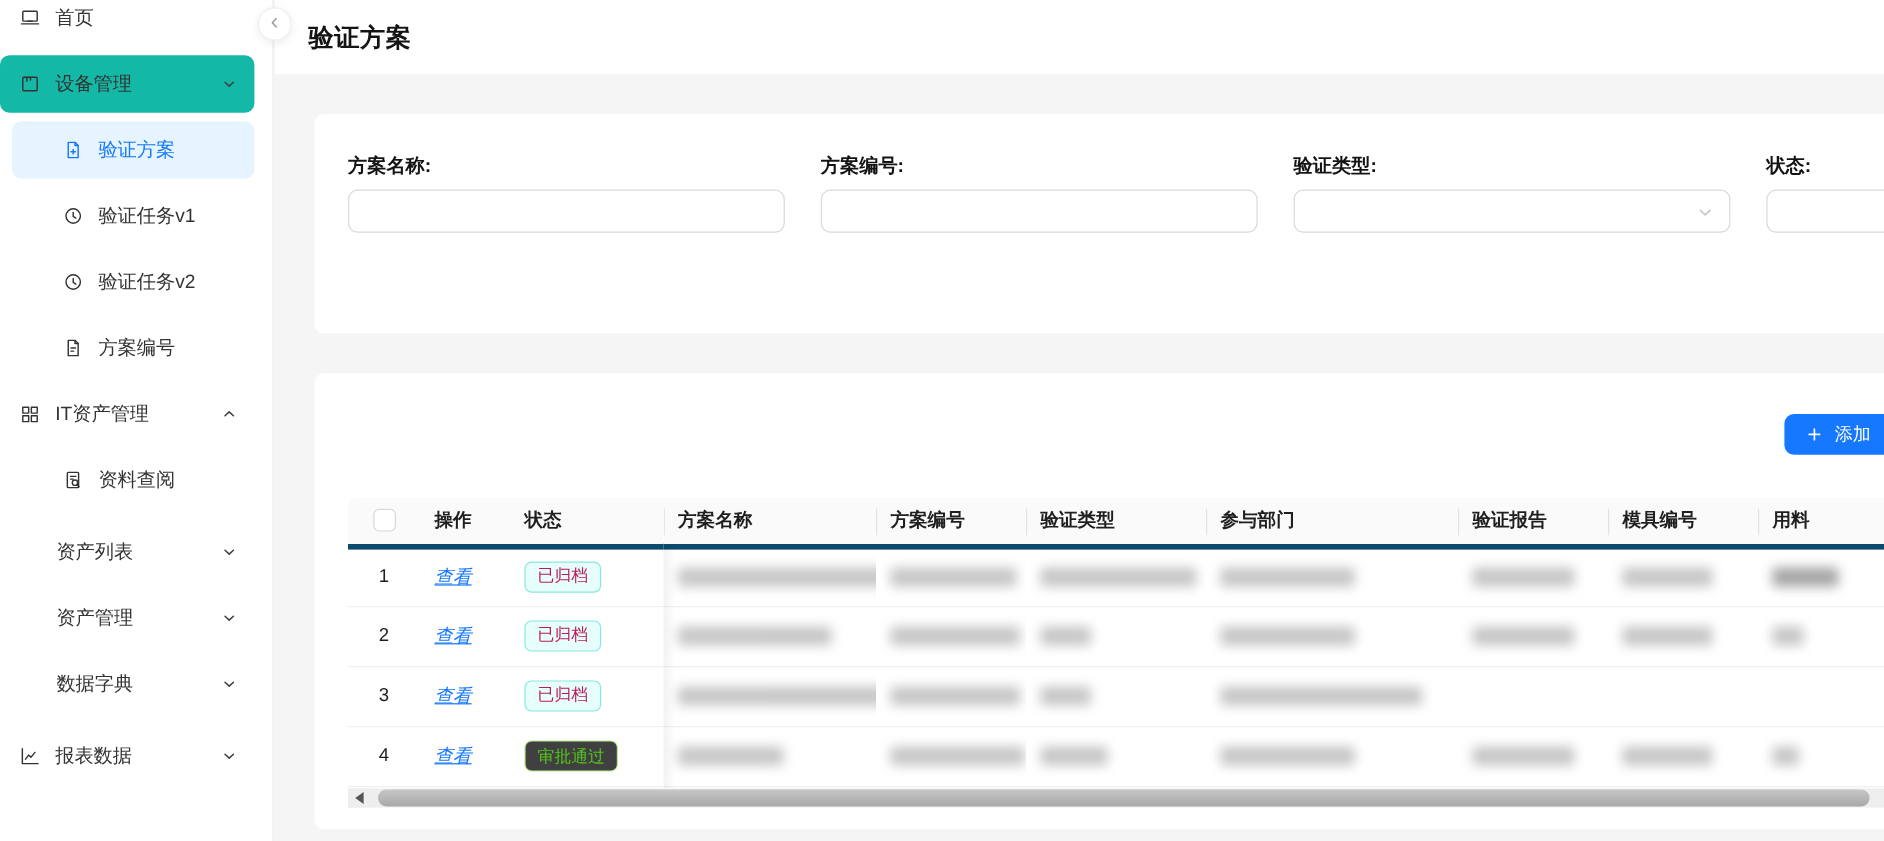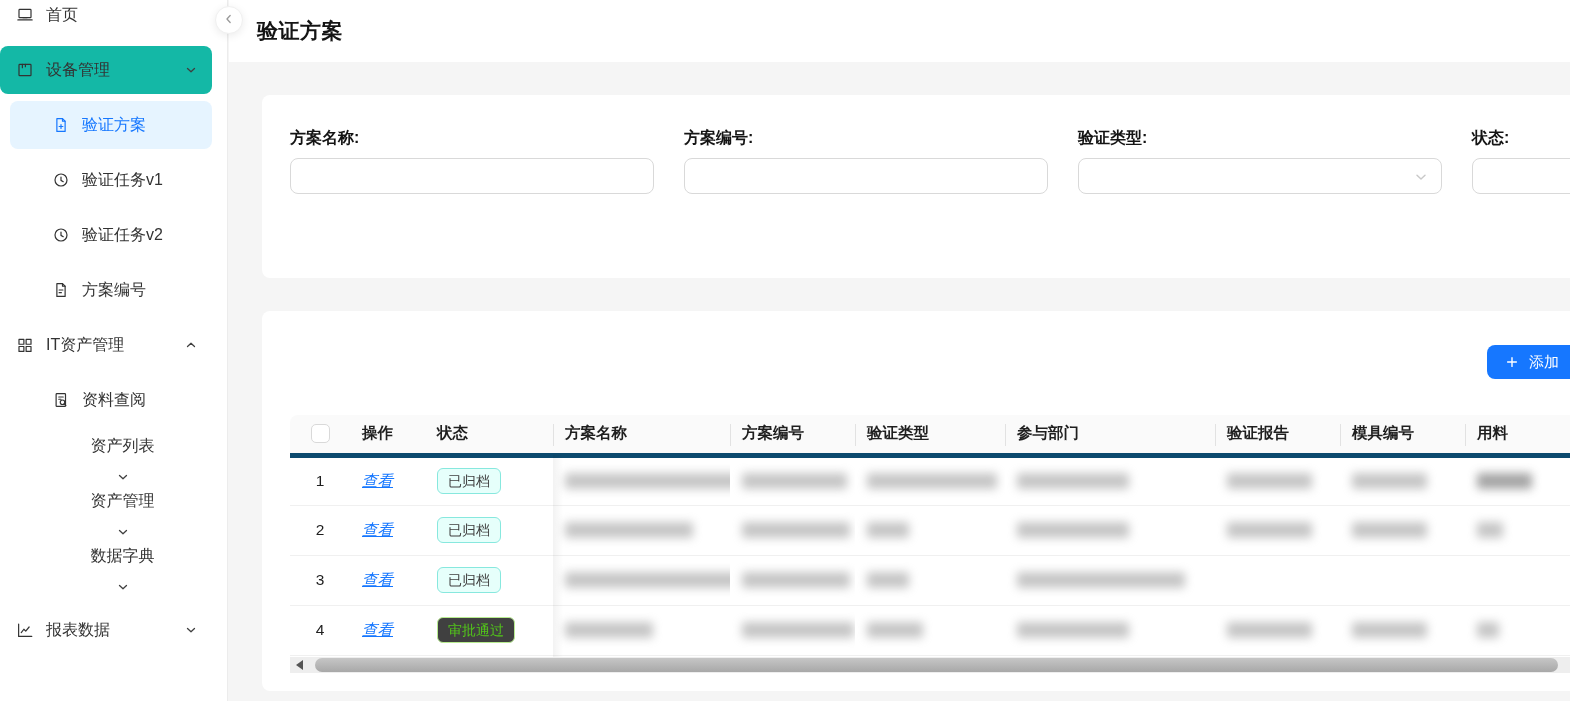--- a/index.html
+++ b/index.html
@@ -13,21 +13,21 @@
   .menu { margin-top:-9px; }
   .m-item { display:flex; align-items:center; height:48px; border-radius:8px;
             margin:0 15px 7px 0; padding:0 14px 0 16px; font-size:16px; cursor:pointer;
             color:#333; white-space:nowrap; }
   .m-item .mi { width:18px; height:18px; margin-right:12px; flex:none; display:flex; }
   .m-item .mi svg { width:18px; height:18px; }
   .m-item .lbl { flex:1; overflow:hidden; }
   .m-item .chev { width:14px; height:14px; flex:none; color:#3f3f3f; display:flex; }
   .m-item .chev svg { width:14px; height:14px; }
   .m-item.child { margin-left:10px; padding-left:42px; }
-  .m-item.plain { margin-left:10px; padding-left:37px;flex-direction:column; }
+  .m-item.plain { margin-left:10px; padding-left:37px; }
   .m-item.bg-grey { background:#14b8a6; }
   .m-item.blue-text { color:#1677ff; } .m-item.blue-text .chev { color:#1677ff; }
   .m-item.selected { background:#e6f4ff; color:#1677ff; }
   .m-item.gap-after { margin-bottom:12px; }
 
   .collapse-btn { position:absolute; left:215px; top:6px; width:28px; height:28px;
                   border-radius:50%; background:#fff; border:1px solid #f0f0f0;
                   box-shadow:0 2px 8px rgba(0,0,0,.08); z-index:6; display:flex;
                   align-items:center; justify-content:center; color:#999; cursor:pointer; }
   .collapse-btn svg { width:14px; height:14px; }
@@ -70,21 +70,21 @@
   thead th:first-child { border-top-left-radius:8px; }
   thead th.sep::before { content:""; position:absolute; left:0; top:9px; width:1px;
                          height:22px; background:#e2e2e2; }
   tbody td { height:50px; border-bottom:1px solid #f0f0f0; }
   .center { text-align:center; }
   .cb { width:19px; height:19px; border:1.5px solid #d9d9d9; border-radius:5px;
         background:#fff; margin:0 auto; cursor:pointer; }
   a.view { color:#1677ff; text-decoration:underline; cursor:pointer;font-style:italic; }
   .badge { display:inline-block; font-size:14px; line-height:20px; padding:2px 10px;
            border-radius:6px; border:1px solid; white-space:nowrap; }
-  .badge.cyan  { color:#404040; background:#e6fffb; border-color:#87e8de; }
+  .badge.cyan  { color:#be185d; background:#e6fffb; border-color:#87e8de;font-family:Liberation Serif, serif; }
   .badge.green { color:#52c41a; background:#404040; border-color:#b7eb8f; }
   .redact { height:16px; border-radius:2px; background:#8f8f8f; filter:blur(5px); opacity:.5; }
   .redact.dark { opacity:.8; }
   .col-shadow { position:absolute; left:263px; top:40px; width:10px; height:202px;
                 background:linear-gradient(to right, rgba(0,0,0,.05), rgba(0,0,0,0));
                 pointer-events:none; }
 
   
   .hscrollbar { position:absolute; left:28px; top:346px; width:1280px; height:16px;
                 background:#eeeeee; }

